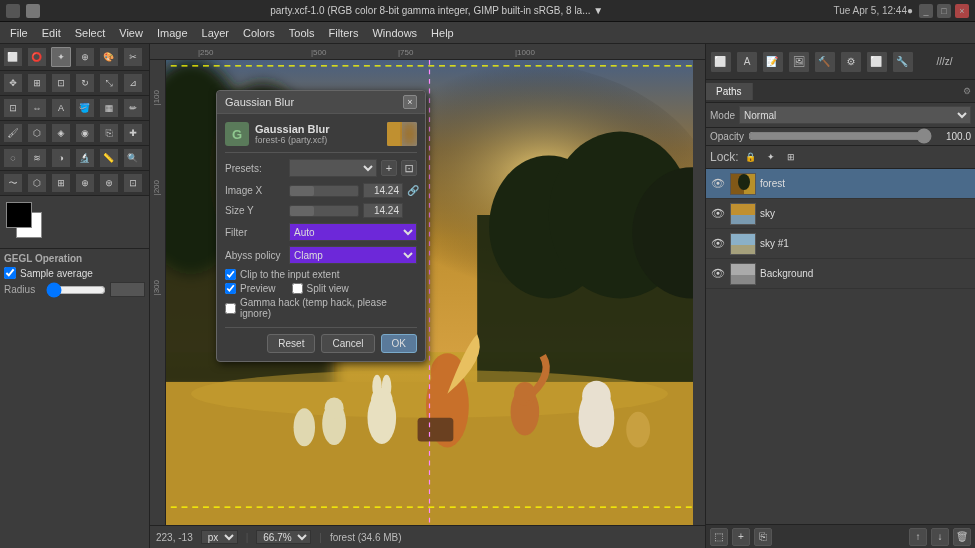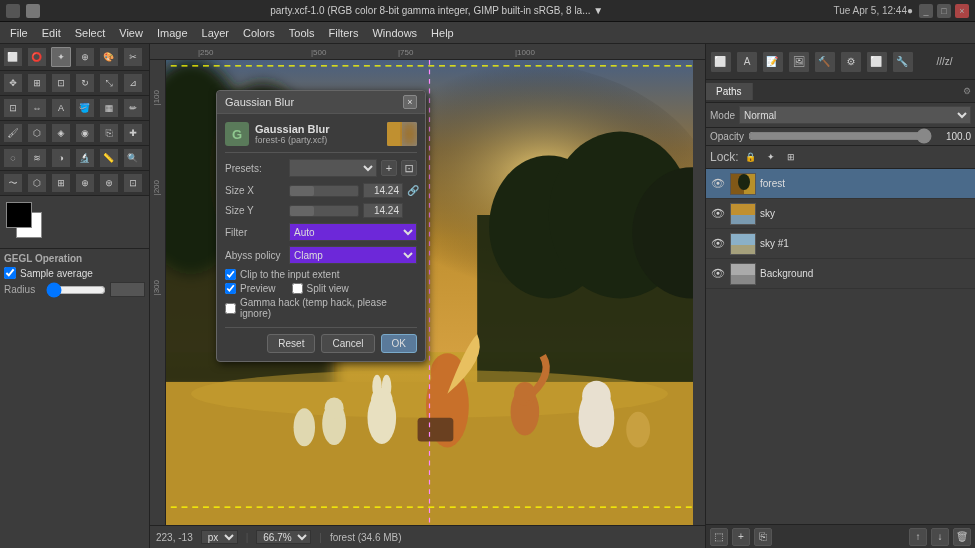--- a/index.html
+++ b/index.html
@@ -858,21 +858,21 @@
             </div>
 
             <div class="presets-row">
               <span class="presets-label">Presets:</span>
               <select class="presets-select"></select>
               <div class="presets-add-btn">+</div>
               <div class="presets-del-btn">⊡</div>
             </div>
 
             <div class="dialog-row">
-              <span class="dialog-label">Size X</span>
+              <span class="dialog-label">Image X</span>
               <div class="dialog-slider">
                 <div class="dialog-slider-fill" style="width:35%;"></div>
               </div>
               <input class="dialog-num" type="text" value="14.24" style="">
               <div class="dialog-chain-icon">🔗</div>
             </div>
 
             <div class="dialog-row">
               <span class="dialog-label">Size Y</span>
               <div class="dialog-slider">

